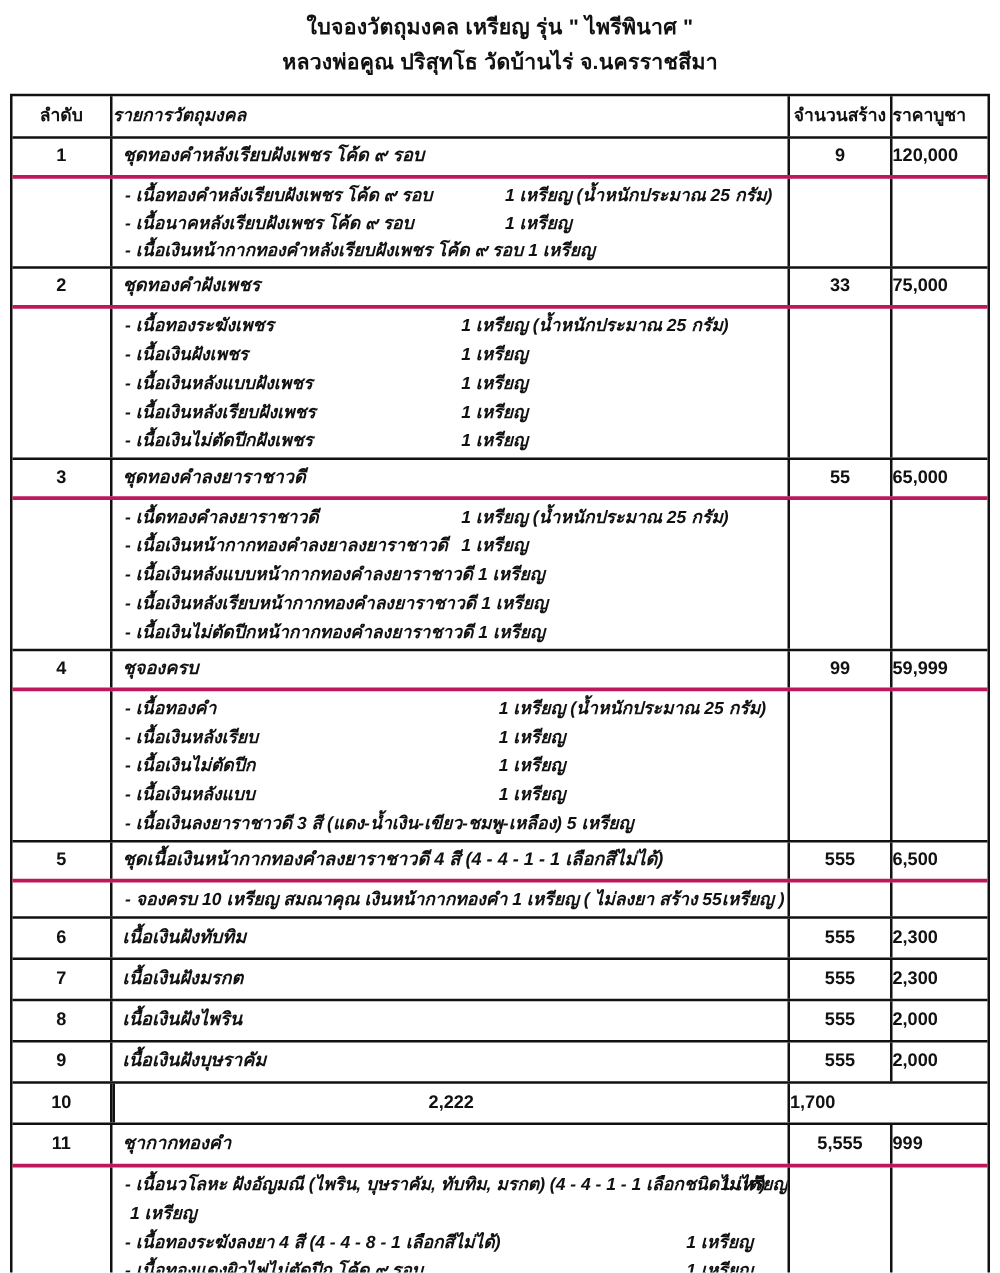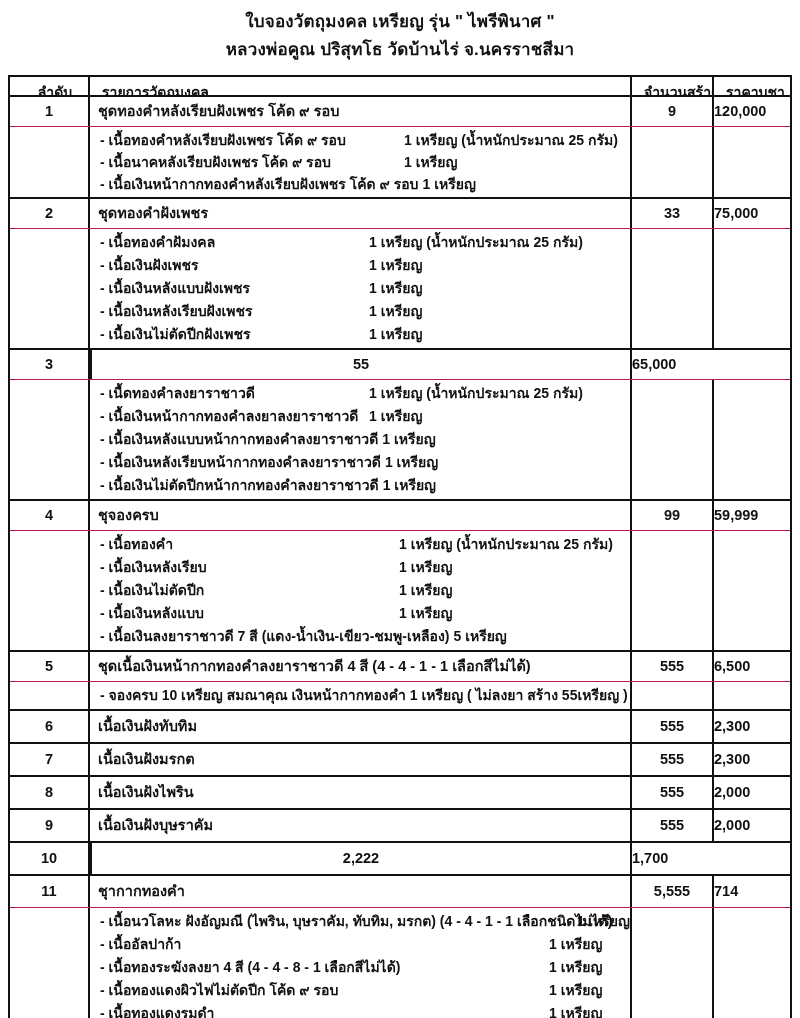--- a/index.html
+++ b/index.html
@@ -10,28 +10,28 @@
     font-weight:bold;
   }
   .titles{position:absolute;top:8px;left:0;width:800px;text-align:center;}
   .title-line{font-size:17px;line-height:28px;letter-spacing:.2px;}
   .tbl{
     position:absolute;left:8px;top:75px;width:784px;
     border:2px solid #111;box-sizing:border-box;background:#fff;
   }
   .trow{display:grid;grid-template-columns:80px 540px 82px 78px;box-sizing:border-box;}
   .trow.main{border-top:2px solid #111;}
-  .trow.sub{border-top:1px solid #be185d;}
+  .trow.sub{border-top:3px solid #be185d;}
   .trow.header{border-top:none;}
   .c{box-sizing:border-box;overflow:hidden;white-space:nowrap;}
   .c1{text-align:center;border-right:2px solid #111;}
-  .c2{padding-left:8px;}
+  .c2{padding-left:8px;font-style:italic;}
   .c3{text-align:center;border-left:2px solid #111;}
   .c4{text-align:left;border-left:2px solid #111;}
-  .header .c{height:18px;line-height:30px;font-size:14px;padding-left:12px;}
+  .header .c{height:32px;line-height:30px;font-size:14px;padding-left:0;}
   .main .c{height:29px;line-height:29px;font-size:14.5px;}
   .main.tall .c{height:31px;line-height:31px;}
   .sub .c2{padding:2px 0 2px 10px;}
   .sline{display:flex;height:23px;line-height:23px;font-size:14px;}
   .g1 .sline{height:22px;line-height:22px;}
   .sname{display:inline-block;}
   .g1 .sname{min-width:300px;}
   .g2 .sname,.g3 .sname{min-width:265px;}
   .g4 .sname{min-width:295px;}
   .g11 .sname{min-width:445px;}
@@ -81,21 +81,21 @@
       <div class="trow main">
         <div class="c c1">2</div>
         <div class="c c2">ชุดทองคำฝังเพชร</div>
         <div class="c c3">33</div>
         <div class="c c4">75,000</div>
       </div>
       <div class="trow sub">
         <div class="c c1"></div>
         <div class="c c2 g2">
           <div class="sline">
-            <div class="sname">- เนื้อทองคำฝัมงคล</div>
+            <div class="sname">- เนื้อทองระฆังเพชร</div>
             <div class="samount">1 เหรียญ (น้ำหนักประมาณ 25 กรัม)</div>
           </div>
           <div class="sline">
             <div class="sname">- เนื้อเงินฝังเพชร</div>
             <div class="samount">1 เหรียญ</div>
           </div>
           <div class="sline">
             <div class="sname">- เนื้อเงินหลังแบบฝังเพชร</div>
             <div class="samount">1 เหรียญ</div>
           </div>
@@ -106,20 +106,21 @@
           <div class="sline">
             <div class="sname">- เนื้อเงินไม่ตัดปีกฝังเพชร</div>
             <div class="samount">1 เหรียญ</div>
           </div>
         </div>
         <div class="c c3"></div>
         <div class="c c4"></div>
       </div>
       <div class="trow main">
         <div class="c c1">3</div>
+        <div class="c c2">ชุดทองคำลงยาราชาวดี</div>
         <div class="c c3">55</div>
         <div class="c c4">65,000</div>
       </div>
       <div class="trow sub">
         <div class="c c1"></div>
         <div class="c c2 g3">
           <div class="sline">
             <div class="sname">- เนื้ดทองคำลงยาราชาวดี</div>
             <div class="samount">1 เหรียญ (น้ำหนักประมาณ 25 กรัม)</div>
           </div>
@@ -162,21 +163,21 @@
           </div>
           <div class="sline">
             <div class="sname">- เนื้อเงินไม่ตัดปีก</div>
             <div class="samount">1 เหรียญ</div>
           </div>
           <div class="sline">
             <div class="sname">- เนื้อเงินหลังแบบ</div>
             <div class="samount">1 เหรียญ</div>
           </div>
           <div class="sline">
-            <div class="sname">- เนื้อเงินลงยาราชาวดี 7 สี (แดง-น้ำเงิน-เขียว-ชมพู-เหลือง)</div>
+            <div class="sname">- เนื้อเงินลงยาราชาวดี 3 สี (แดง-น้ำเงิน-เขียว-ชมพู-เหลือง)</div>
             <div class="samount">5 เหรียญ</div>
           </div>
         </div>
         <div class="c c3"></div>
         <div class="c c4"></div>
       </div>
       <div class="trow main">
         <div class="c c1">5</div>
         <div class="c c2">ชุดเนื้อเงินหน้ากากทองคำลงยาราชาวดี  4 สี  (4 - 4 - 1 - 1 เลือกสีไม่ได้)</div>
         <div class="c c3">555</div>
@@ -218,31 +219,30 @@
       </div>
       <div class="trow main tall">
         <div class="c c1">10</div>
         <div class="c c3">2,222</div>
         <div class="c c4">1,700</div>
       </div>
       <div class="trow main tall">
         <div class="c c1">11</div>
         <div class="c c2">ชุากากทองคำ</div>
         <div class="c c3">5,555</div>
-        <div class="c c4">714</div>
+        <div class="c c4">999</div>
       </div>
       <div class="trow sub">
         <div class="c c1"></div>
         <div class="c c2 g11">
           <div class="sline">
             <div class="sname">- เนื้อนวโลหะ ฝังอัญมณี (ไพริน, บุษราคัม, ทับทิม, มรกต) (4 - 4 - 1 - 1 เลือกชนิดไม่ได้)</div>
             <div class="samount">1 เหรียญ</div>
           </div>
           <div class="sline">
-            <div class="sname">- เนื้ออัลปาก้า</div>
             <div class="samount">1 เหรียญ</div>
           </div>
           <div class="sline">
             <div class="sname">- เนื้อทองระฆังลงยา 4 สี  (4 - 4 - 8 - 1 เลือกสีไม่ได้)</div>
             <div class="samount">1 เหรียญ</div>
           </div>
           <div class="sline">
             <div class="sname">- เนื้อทองแดงผิวไฟไม่ตัดปีก   โค้ด ๙ รอบ</div>
             <div class="samount">1 เหรียญ</div>
           </div>

